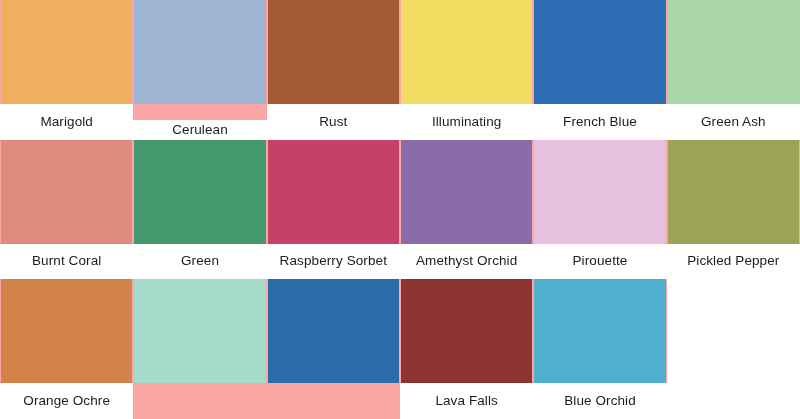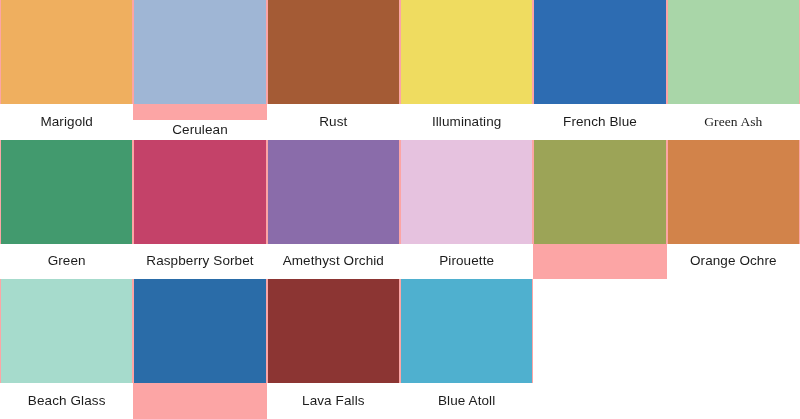--- a/index.html
+++ b/index.html
@@ -80,53 +80,57 @@
     <div class="palette-cell">
       <div class="swatch" style="background-color: rgb(239, 220, 96);"></div>
       <div class="swatch-label" style="color: rgb(28, 28, 28);">Illuminating</div>
     </div>
     <div class="palette-cell">
       <div class="swatch" style="background-color: rgb(45, 108, 178);"></div>
       <div class="swatch-label" style="color: rgb(28, 28, 28);">French Blue</div>
     </div>
     <div class="palette-cell">
       <div class="swatch" style="background-color: rgb(169, 214, 168);"></div>
-      <div class="swatch-label" style="color: rgb(28, 28, 28); font-family: Liberation Serif, serif;">Green Ash</div>
+      <div class="swatch-label" style="color: rgb(28, 28, 28);">Green Ash</div>
+    </div>
+    <div class="palette-cell">
+      <div class="swatch" style="background-color: rgb(222, 140, 126);"></div>
+      <div class="swatch-label" style="color: rgb(28, 28, 28);">Burnt Coral</div>
     </div>
     <div class="palette-cell">
       <div class="swatch" style="background-color: rgb(66, 154, 110);"></div>
       <div class="swatch-label" style="color: rgb(28, 28, 28);">Green</div>
     </div>
     <div class="palette-cell">
       <div class="swatch" style="background-color: rgb(196, 66, 105);"></div>
       <div class="swatch-label" style="color: rgb(28, 28, 28);">Raspberry Sorbet</div>
     </div>
     <div class="palette-cell">
       <div class="swatch" style="background-color: rgb(138, 108, 170);"></div>
       <div class="swatch-label" style="color: rgb(28, 28, 28);">Amethyst Orchid</div>
     </div>
     <div class="palette-cell">
       <div class="swatch" style="background-color: rgb(230, 194, 223);"></div>
       <div class="swatch-label" style="color: rgb(28, 28, 28);">Pirouette</div>
     </div>
     <div class="palette-cell">
       <div class="swatch" style="background-color: rgb(156, 164, 87);"></div>
+      <div class="swatch-label" style="color: rgb(28, 28, 28);">Pickled Pepper</div>
     </div>
     <div class="palette-cell">
       <div class="swatch" style="background-color: rgb(210, 131, 74);"></div>
       <div class="swatch-label" style="color: rgb(28, 28, 28);">Orange Ochre</div>
     </div>
     <div class="palette-cell">
       <div class="swatch" style="background-color: rgb(166, 219, 204);"></div>
-      <div class="swatch-label" style="color: rgb(28, 28, 28);">Beach Glass</div>
     </div>
     <div class="palette-cell">
       <div class="swatch" style="background-color: rgb(42, 108, 168);"></div>
     </div>
     <div class="palette-cell">
       <div class="swatch" style="background-color: rgb(140, 53, 51);"></div>
       <div class="swatch-label" style="color: rgb(28, 28, 28);">Lava Falls</div>
     </div>
     <div class="palette-cell">
       <div class="swatch" style="background-color: rgb(79, 176, 207);"></div>
-      <div class="swatch-label" style="color: rgb(28, 28, 28);">Blue Atoll</div>
+      <div class="swatch-label" style="color: rgb(28, 28, 28);">Blue Orchid</div>
     </div>
   </div>
 
 </body></html>

